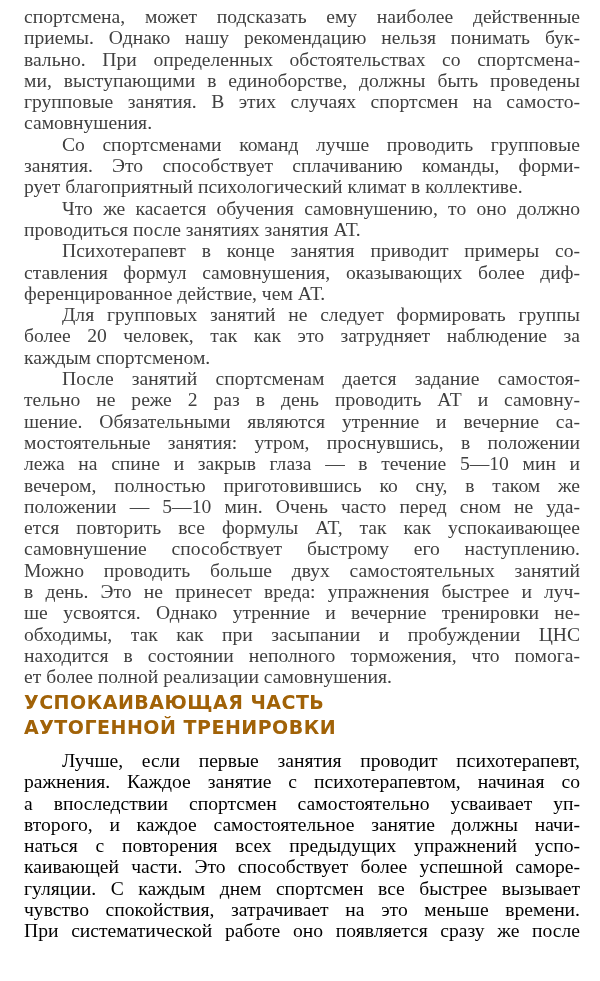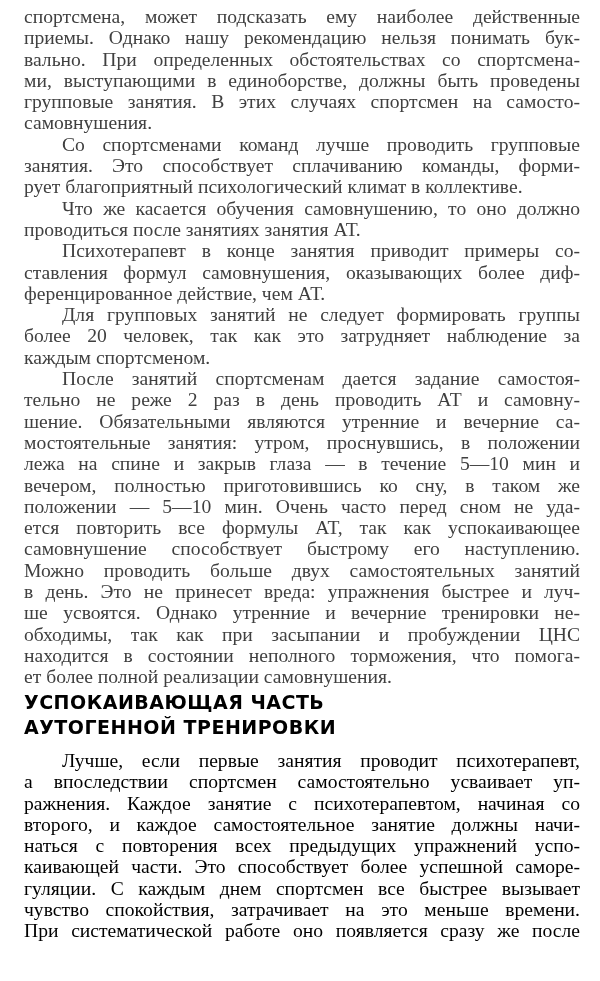--- a/index.html
+++ b/index.html
@@ -4,21 +4,21 @@
 <style>
   html, body { margin: 0; padding: 0; background: #ffffff; }
   body { width: 600px; height: 981px; position: relative; overflow: hidden; }
   .page { position: absolute; left: 24px; top: 6px; width: 556px; color: #404040;
           font-family: "Liberation Serif", "DejaVu Serif", serif; font-size: 19.6px; }
   .line { height: 21.3px; line-height: 21.3px; white-space: nowrap; text-align: justify;
           text-align-last: justify; display: block; }
   .line.last { text-align-last: left; }
   .line.indent { padding-left: 38px; }
   .heading { position: absolute; left: 24px; top: 690px; font-family: "DejaVu Sans", sans-serif;
-             font-weight: bold; font-size: 19px; letter-spacing: 0.5px; color: #000000; line-height: 25px; }
+             font-weight: bold; font-size: 19px; letter-spacing: 0.5px; color: #a16207; line-height: 25px; }
   .heading .hline { display: block; }
   .page2 { position: absolute; left: 24px; top: 750px; width: 556px; color: #000000;
            font-family: "Liberation Serif", "DejaVu Serif", serif; font-size: 19.6px; }
   .pagenum { position: absolute; left: 22px; top: 950px; font-family: "DejaVu Sans", sans-serif;
              font-weight: bold; font-size: 17px; color: #111; margin-top: 36px; }
 </style>
 </head>
 <body>
 
 <div class="page" id="top">
@@ -56,22 +56,22 @@
     <span class="line last">ет более полной реализации самовнушения.</span>
   </div>
 
 <div class="heading">
   <span class="hline">УСПОКАИВАЮЩАЯ ЧАСТЬ</span>
   <span class="hline">АУТОГЕННОЙ ТРЕНИРОВКИ</span>
 </div>
 
 <div class="page2" id="bottom">
     <span class="line indent">Лучше, если первые занятия проводит психотерапевт,</span>
+    <span class="line">ражнения. Каждое занятие с психотерапевтом, начиная со</span>
     <span class="line">а впоследствии спортсмен самостоятельно усваивает уп-</span>
-    <span class="line">ражнения. Каждое занятие с психотерапевтом, начиная со</span>
     <span class="line">второго, и каждое самостоятельное занятие должны начи-</span>
     <span class="line">наться с повторения всех предыдущих упражнений успо-</span>
     <span class="line">каивающей части. Это способствует более успешной саморе-</span>
     <span class="line">гуляции. С каждым днем спортсмен все быстрее вызывает</span>
     <span class="line">чувство спокойствия, затрачивает на это меньше времени.</span>
     <span class="line">При систематической работе оно появляется сразу же после</span>
   </div>
 
 <div class="pagenum">18</div>
 

